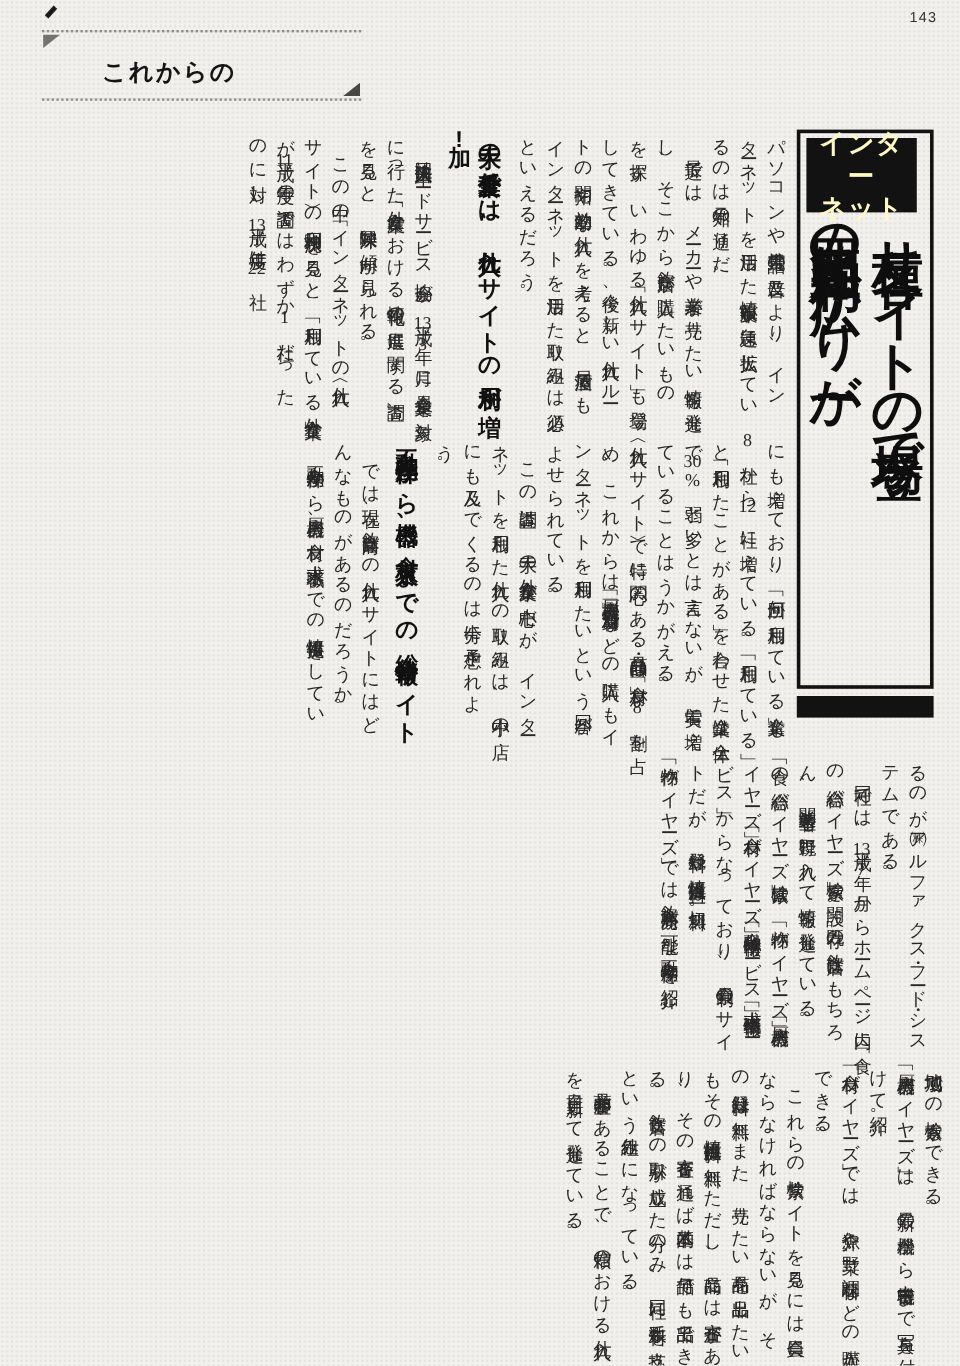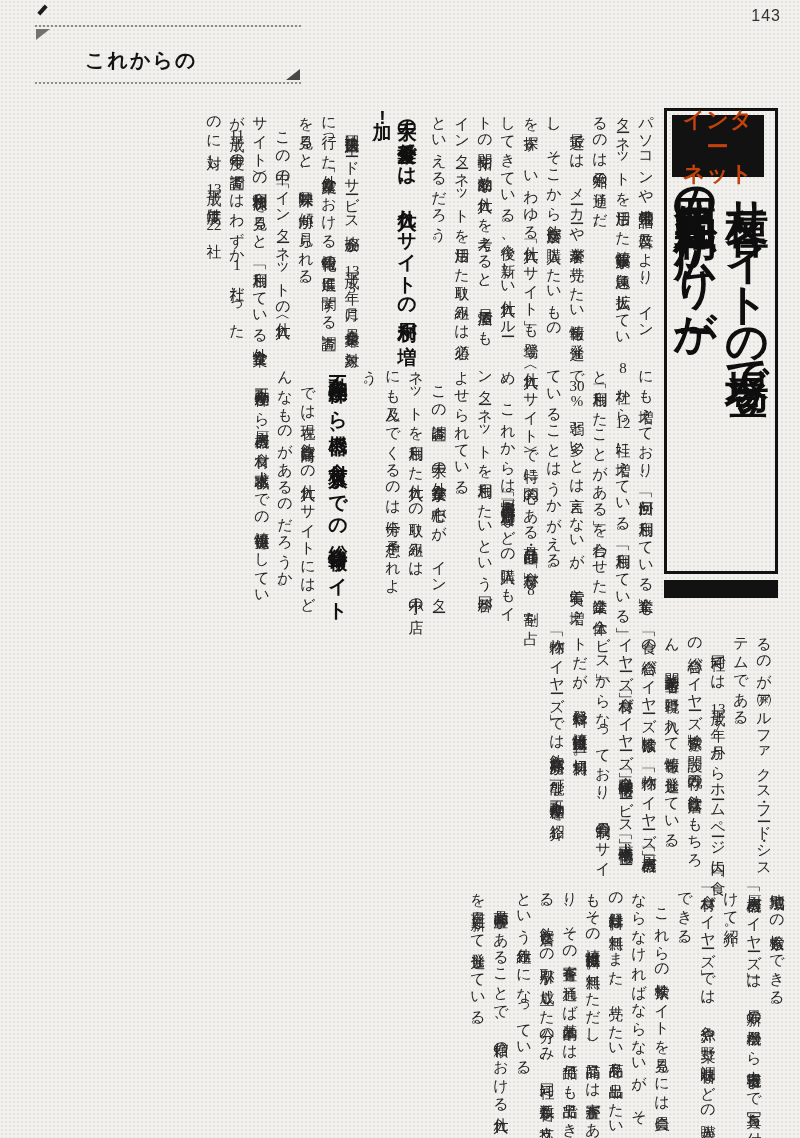--- a/index.html
+++ b/index.html
@@ -10,21 +10,21 @@
     background-image:radial-gradient(circle, rgba(95,95,88,0.10) 1px, transparent 1.2px);
     background-size:4px 4px;
     font-family:"Liberation Serif", serif;
     color:#262626;
     overflow:hidden;
   }
   
   .page-number{
     position:absolute; top:7px; right:19px;
     font-family:"Liberation Sans", sans-serif;
-    font-size:16px; letter-spacing:1px; color:#333;
+    font-size:12px; letter-spacing:1px; color:#333;
   }
   
   .corner-mark{
     position:absolute; left:37px; top:8px; width:11px; height:4px;
     background:#1b1b1b; transform:rotate(-48deg);
   }
   
   .kicker{
     position:absolute; left:35px; top:25px; width:266px; height:55px;
     border-top:2px dotted #8d8d8a;
@@ -53,21 +53,21 @@
     -webkit-text-stroke:1.7px #161616;
     text-shadow:0 0 1px #161616;
   }
   
   .headline-box{
     position:absolute; left:664px; top:108px; width:108px; height:460px;
     border:3px solid #121212;
   }
   .headline-label{
     position:absolute; top:4px; left:5px; width:92px; height:62px;
-    background:#121212; color:#c2410c;
+    background:#121212; color:#fef9c3;
     font-family:"Liberation Sans", sans-serif; font-weight:bold;
     font-size:22px; line-height:27px; letter-spacing:1px;
     display:flex; flex-direction:column; align-items:center; justify-content:center;
     text-align:center;
   }
   .headline-text{
     position:absolute; top:71px; right:1px; height:386px;
     writing-mode:vertical-rl;
     font-family:"Liberation Sans", sans-serif;
     font-weight:900; color:#0e0e0e;

